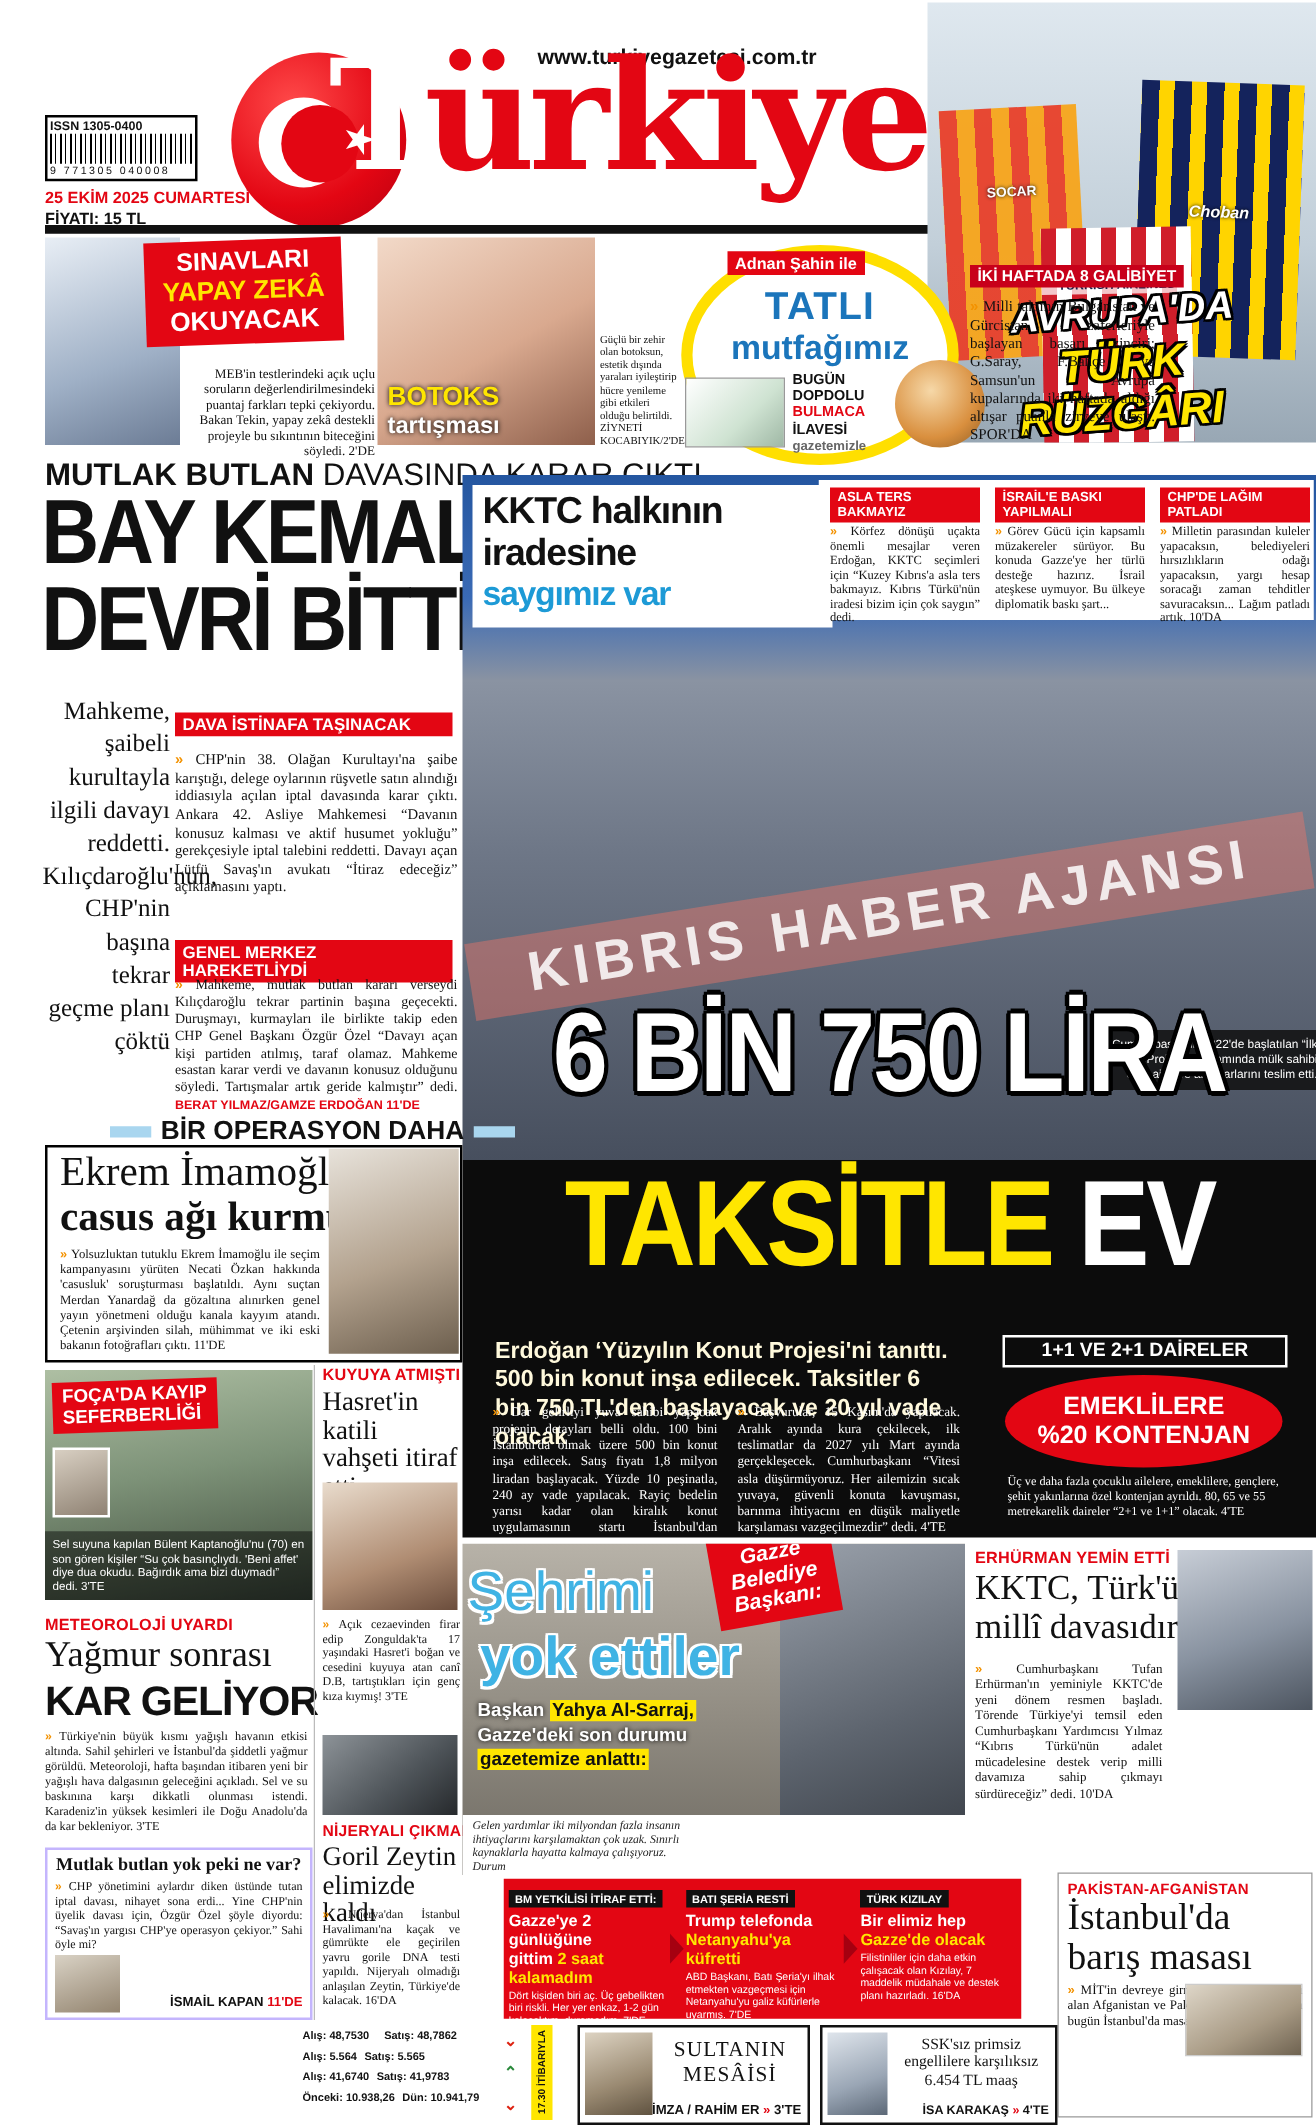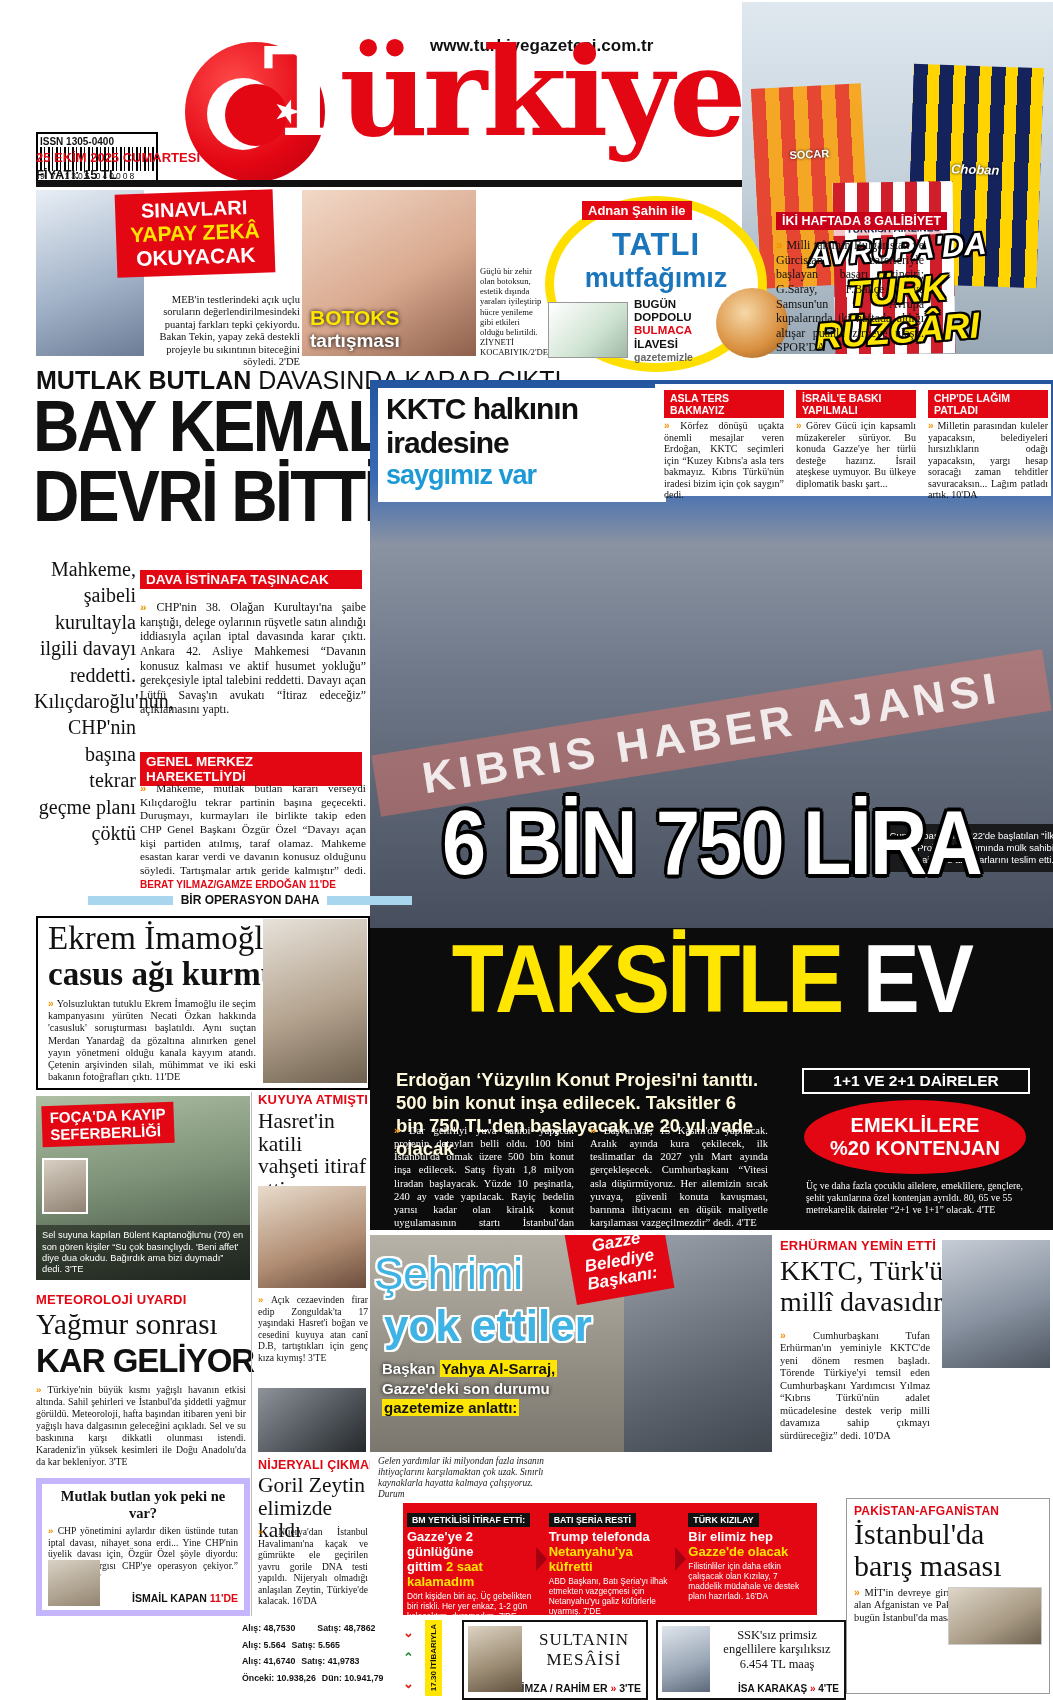--- a/index.html
+++ b/index.html
@@ -29,21 +29,21 @@
   .stripes3{background:repeating-linear-gradient(90deg,#d01e2a 0 12px,#fff 12px 24px);}
   .barcode{height:24px;background:repeating-linear-gradient(90deg,#000 0 2px,#fff 2px 4px,#000 4px 5px,#fff 5px 8px);}
 </style>
 </head>
 <body>
 
 <div id="page">
 
   <div class="abs" style="left:430px;top:36px;width:320px;font-weight:900;font-size:17px;">www.turkiyegazetesi.com.tr</div>
 
-  <div class="abs" style="left:36px;top:92px;width:114px;border:2px solid #000;padding:2px;background:#fff;margin-top:40px;">
+  <div class="abs" style="left:36px;top:92px;width:114px;border:2px solid #000;padding:2px;background:#fff;">
     <div style="font-size:10px;font-weight:900;">ISSN 1305-0400</div>
     <div class="barcode"></div>
     <div style="font-size:8.5px;letter-spacing:2px;">9 771305 040008</div>
   </div>
   <div class="abs red" style="left:36px;top:150px;font-weight:900;font-size:13px;">25 EKİM 2025 CUMARTESİ</div>
   <div class="abs" style="left:36px;top:167px;font-weight:900;font-size:13px;">FİYATI: 15 TL</div>
 
   <div class="abs" style="left:185px;top:34px;width:580px;height:150px;">
     <div class="abs" style="left:0;top:8px;width:140px;height:140px;border-radius:50%;background:radial-gradient(circle at 35% 30%,#ff4a4a,#e30613 60%,#b70010);"></div>
     <div class="abs" style="left:22px;top:44px;width:72px;height:72px;border-radius:50%;background:#fff;"></div>
@@ -155,21 +155,21 @@
     <div class="abs" style="left:432px;top:140px;width:224px;border:2px solid #fff;color:#fff;font-weight:900;font-size:15.5px;
          text-align:center;padding:2px 0;">1+1 VE 2+1 DAİRELER</div>
     <div class="abs" style="left:434px;top:172px;width:222px;height:74px;background:#e30613;border-radius:50%;
          display:flex;flex-direction:column;justify-content:center;text-align:center;">
       <div style="color:#fff;font-weight:900;font-size:20px;">EMEKLİLERE</div>
       <div style="color:#fff;font-weight:900;font-size:20px;">%20 KONTENJAN</div>
     </div>
     <div class="abs serif" style="left:436px;top:252px;width:220px;color:#fff;font-size:9.8px;line-height:1.2;">Üç ve daha fazla çocuklu ailelere, emeklilere, gençlere, şehit yakınlarına özel kontenjan ayrıldı. 80, 65 ve 55 metrekarelik daireler “2+1 ve 1+1” olacak. 4'TE</div>
   </div>
 
-  <div class="abs bars" style="left:48px;top:893px;width:324px;font-weight:900;font-size:12px;padding-left:40px;">
+  <div class="abs bars" style="left:48px;top:893px;width:324px;font-weight:900;font-size:21px;padding-left:40px;">
     <span>BİR OPERASYON DAHA</span>
   </div>
   <div class="abs" style="left:36px;top:916px;width:330px;height:170px;border:2px solid #000;background:#fff;">
     <div class="serif abs" style="left:10px;top:2px;font-size:33px;">Ekrem İmamoğlu</div>
     <div class="serif abs" style="left:10px;top:38px;font-size:33px;font-weight:900;">casus ağı kurmuş</div>
     <div class="serif abs just q" style="left:10px;top:80px;width:208px;font-size:10.2px;line-height:1.2;">Yolsuzluktan tutuklu Ekrem İmamoğlu ile seçim kampanyasını yürüten Necati Özkan hakkında 'casusluk' soruşturması başlatıldı. Aynı suçtan Merdan Yanardağ da gözaltına alınırken genel yayın yönetmeni olduğu kanala kayyım atandı. Çetenin arşivinden silah, mühimmat ve iki eski bakanın fotoğrafları çıktı. 11'DE</div>
     <div class="abs" style="right:1px;top:1px;width:104px;height:164px;background:linear-gradient(160deg,#e7e2da,#b3a28e 55%,#6d5f4e);"></div>
   </div>
 
   <div class="abs" style="left:36px;top:1096px;width:214px;height:184px;background:linear-gradient(170deg,#aebfa3,#7d9278 45%,#53624f 80%,#39453a);overflow:hidden;">
@@ -179,21 +179,21 @@
     </div>
     <div class="abs" style="left:6px;top:62px;width:42px;height:52px;border:2px solid #fff;background:linear-gradient(160deg,#d8cfc2,#8f8273);"></div>
     <div class="abs" style="left:0;bottom:0;width:100%;background:rgba(0,0,0,.45);color:#fff;font-size:9.3px;line-height:1.2;padding:5px 6px;box-sizing:border-box;">Sel suyuna kapılan Bülent Kaptanoğlu'nu (70) en son gören kişiler “Su çok basınçlıydı. 'Beni affet' diye dua okudu. Bağırdık ama bizi duymadı” dedi. 3'TE</div>
   </div>
 
   <div class="abs kick" style="left:36px;top:1292px;font-size:13px;">METEOROLOJİ UYARDI</div>
   <div class="abs serif" style="left:36px;top:1308px;font-size:29px;">Yağmur sonrası</div>
   <div class="abs" style="left:36px;top:1342px;font-size:33px;font-weight:900;letter-spacing:-1px;">KAR GELİYOR</div>
   <div class="abs serif just q" style="left:36px;top:1384px;width:210px;font-size:9.8px;line-height:1.22;">Türkiye'nin büyük kısmı yağışlı havanın etkisi altında. Sahil şehirleri ve İstanbul'da şiddetli yağmur görüldü. Meteoroloji, hafta başından itibaren yeni bir yağışlı hava dalgasının geleceğini açıkladı. Sel ve su baskınına karşı dikkatli olunması istendi. Karadeniz'in yüksek kesimleri ile Doğu Anadolu'da da kar bekleniyor. 3'TE</div>
 
-  <div class="abs" style="left:36px;top:1478px;width:214px;height:138px;border:6px solid #c4b5fd;background:#fff;padding:4px 6px;box-sizing:border-box;">
+  <div class="abs" style="left:36px;top:1478px;width:214px;height:138px;border:2px solid #c4b5fd;background:#fff;padding:4px 6px;box-sizing:border-box;">
     <div class="serif" style="font-weight:900;font-size:14.5px;text-align:center;">Mutlak butlan yok peki ne var?</div>
     <div class="serif just q" style="font-size:9.6px;line-height:1.2;margin-top:3px;">CHP yönetimini aylardır diken üstünde tutan iptal davası, nihayet sona erdi... Yine CHP'nin üyelik davası için, Özgür Özel şöyle diyordu: “Savaş'ın yargısı CHP'ye operasyon çekiyor.” Sahi öyle mi?</div>
     <div class="abs" style="left:6px;bottom:4px;width:52px;height:46px;background:linear-gradient(160deg,#d9d2c5,#93846f);"></div>
     <div class="abs" style="right:6px;bottom:6px;font-weight:900;font-size:10.5px;">
       <span>İSMAİL KAPAN</span>
       <span class="red">11'DE</span>
     </div>
   </div>
 
   <div class="abs" style="left:251px;top:1092px;width:1px;height:524px;background:#bbb;"></div>
@@ -264,21 +264,21 @@
     <div class="serif" style="font-size:30px;line-height:1.05;">
       <div>İstanbul'da</div>
       <div>barış masası</div>
     </div>
     <div class="abs" style="right:7px;top:88px;width:92px;height:56px;border:1px solid #ccc;background:linear-gradient(150deg,#ded6c8,#a89a84 60%,#6e6250);"></div>
     <div class="serif just q" style="margin-top:6px;font-size:10.4px;line-height:1.2;">MİT'in devreye girmesiyle ateşkes kararı alan Afganistan ve Pakistan, kalıcı barış için bugün İstanbul'da masaya oturacak. 10'DA</div>
   </div>
 
   <div class="abs" style="left:242px;top:1620px;width:200px;height:76px;display:flex;gap:4px;">
     <div style="flex:1;">
-      <div style="display:flex;gap:22px;font-size:8.8px;font-weight:800;line-height:1.9;">
+      <div style="display:flex;gap:12px;font-size:8.8px;font-weight:800;line-height:1.9;">
         <span>Alış: 48,7530</span>
         <span>Satış: 48,7862</span>
       </div>
       <div style="display:flex;gap:6px;font-size:8.8px;font-weight:800;line-height:1.9;">
         <span>Alış: 5.564</span>
         <span>Satış: 5.565</span>
       </div>
       <div style="display:flex;gap:6px;font-size:8.8px;font-weight:800;line-height:1.9;">
         <span>Alış: 41,6740</span>
         <span>Satış: 41,9783</span>

